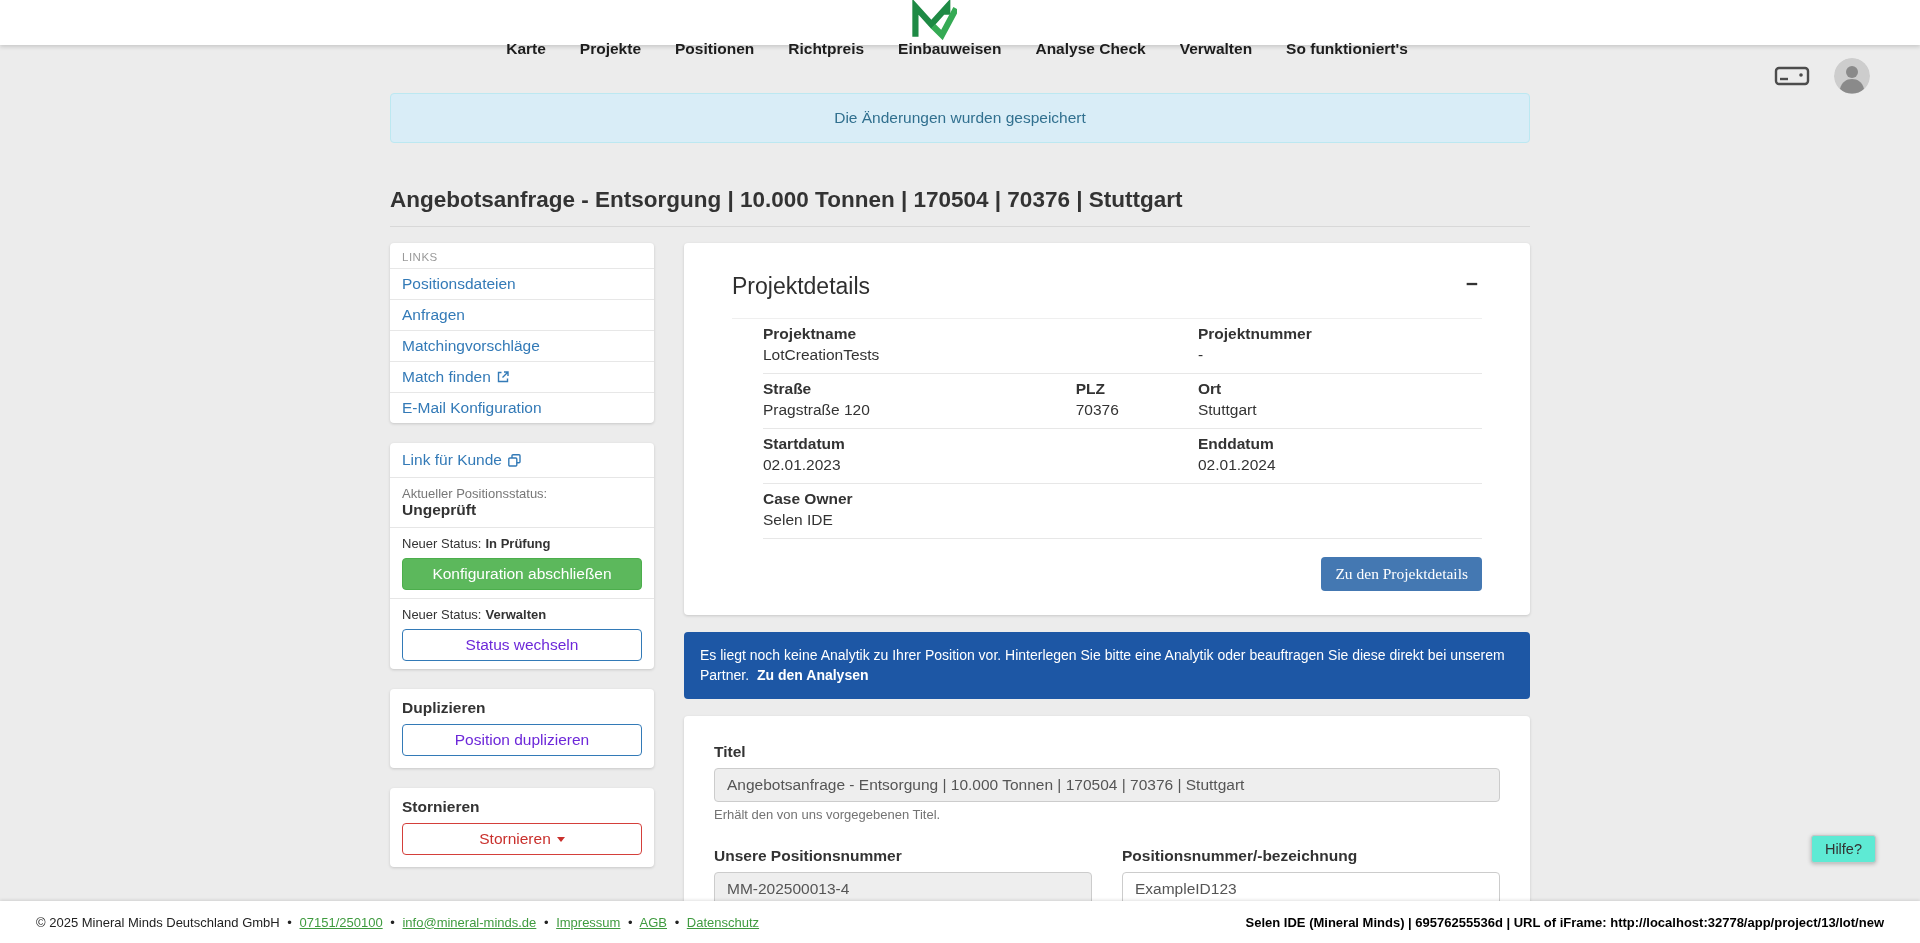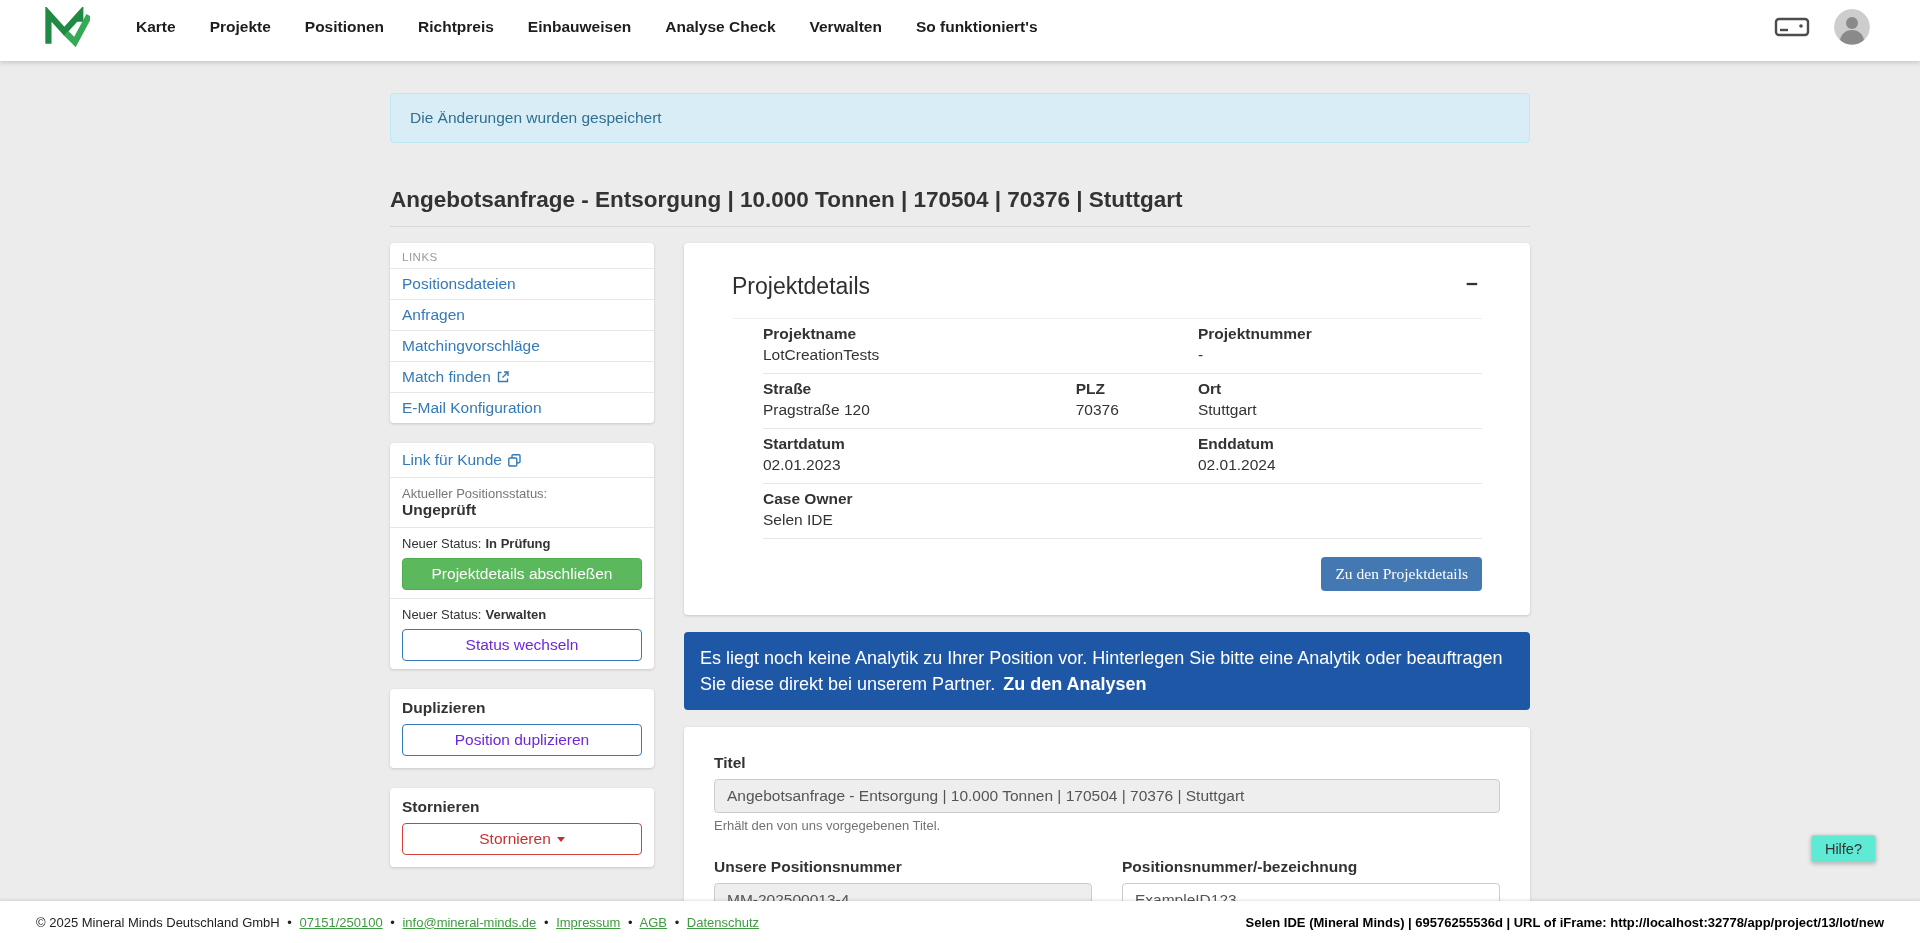--- a/index.html
+++ b/index.html
@@ -4,36 +4,36 @@
 <style>
   html,body{margin:0;padding:0;}
   body{
     width:1920px;height:943px;overflow:hidden;position:relative;
     background:#ececec;color:#333;
     font-family:"Liberation Sans",sans-serif;
   }
   a{cursor:pointer;}
 
   
-  .navbar{position:fixed;top:0;left:0;right:0;height:61px;background:#fff;z-index:40;
+  .navbar{position:fixed;top:0;left:0;right:0;height:45px;background:#fff;z-index:40;
     display:flex;align-items:center;padding:0 50px 8px 44px;box-sizing:border-box;
-    box-shadow:0 2px 4px rgba(0,0,0,.15);}
+    box-shadow:0 2px 4px rgba(0,0,0,.15);flex-direction:column;}
   .logo{margin-right:46px;display:flex;align-items:center;cursor:pointer;}
   .nav-links{display:flex;gap:34px;align-items:center;}
   .nav-links a{font-size:15.5px;font-weight:600;color:#1d1d1d;text-decoration:none;}
   .nav-right{margin-left:auto;display:flex;align-items:center;gap:24px;}
   .icon-btn{display:flex;align-items:center;cursor:pointer;}
   .avatar{width:36px;height:36px;border-radius:50%;overflow:hidden;display:flex;cursor:pointer;}
 
   
   .page{padding-top:61px;}
   .container{width:1140px;margin:0 auto;}
 
   .alert{margin-top:32px;background:#d9edf7;border:1px solid #bce8f1;border-radius:4px;
-    padding:15px 19px;color:#31708f;font-size:15.5px;}
+    padding:15px 19px;color:#31708f;font-size:15.5px;text-align:center;}
 
   h1.page-title{font-size:22.5px;font-weight:700;color:#333;margin:44px 0 0;
     padding-bottom:13px;border-bottom:1px solid #d8d8d8;}
 
   .content-row{display:flex;gap:30px;margin-top:16px;align-items:flex-start;}
 
   .card{background:#fff;border-radius:4px;box-shadow:0 1px 3px rgba(0,0,0,.16);}
 
   
   .sidebar{width:264px;flex:none;}
@@ -74,21 +74,21 @@
   .prow{display:grid;grid-template-columns:43.5% 17% 1fr;border-bottom:1px solid #e7e7e7;
     padding:6px 0 9px;margin-left:31px;}
   .colA{grid-column:1;} .colB{grid-column:2;} .colC{grid-column:3;}
   .plabel{font-weight:700;font-size:15.5px;color:#333;}
   .pval{font-size:15.5px;color:#333;margin-top:3px;}
   .pc-actions{margin-top:18px;display:flex;justify-content:flex-end;}
   .btn-blue{background:#4478b2;color:#fff;border:none;border-radius:4px;
     padding:8px 14px;font-size:15.5px;cursor:pointer;font-family:Liberation Serif, serif;}
 
   .banner{margin-top:17px;background:#1d57a5;border-radius:4px;padding:13px 16px;
-    color:#fff;font-size:18px;line-height:1.45;}
+    color:#fff;font-size:14px;line-height:1.45;}
   .banner-link{color:#fff;font-weight:700;margin-left:8px;text-decoration:none;}
 
   .form-card{margin-top:17px;padding:27px 30px 70px;box-sizing:border-box;}
   .form-group label{display:block;font-size:15.5px;font-weight:700;color:#333;margin-bottom:7px;}
   .form-group input{width:100%;box-sizing:border-box;height:34px;padding:6px 12px;
     font-size:15.5px;color:#555;border:1px solid #ccc;border-radius:4px;
     font-family:inherit;background:#fff;}
   .form-group input[readonly]{background:#eee;}
   .help{font-size:13px;color:#737373;margin-top:5px;}
   .form-row{display:grid;grid-template-columns:1fr 1fr;column-gap:30px;margin-top:25px;}
@@ -191,21 +191,21 @@
             </a>
           </div>
           <div class="sec">
             <div class="muted-label">Aktueller Positionsstatus:</div>
             <div class="status-value">Ungeprüft</div>
           </div>
           <div class="sec">
             <div class="ns-line">
               <span>Neuer Status:</span><span class="ns-val">In Prüfung</span>
             </div>
-            <button class="btn btn-green">Projektdetails abschließen</button>
+            <button class="btn btn-green">Konfiguration abschließen</button>
           </div>
           <div class="sec">
             <div class="ns-line">
               <span>Neuer Status:</span><span class="ns-val">Verwalten</span>
             </div>
             <button class="btn btn-outline-blue">Status wechseln</button>
           </div>
         </div>
 
         <div class="card mini-card">

